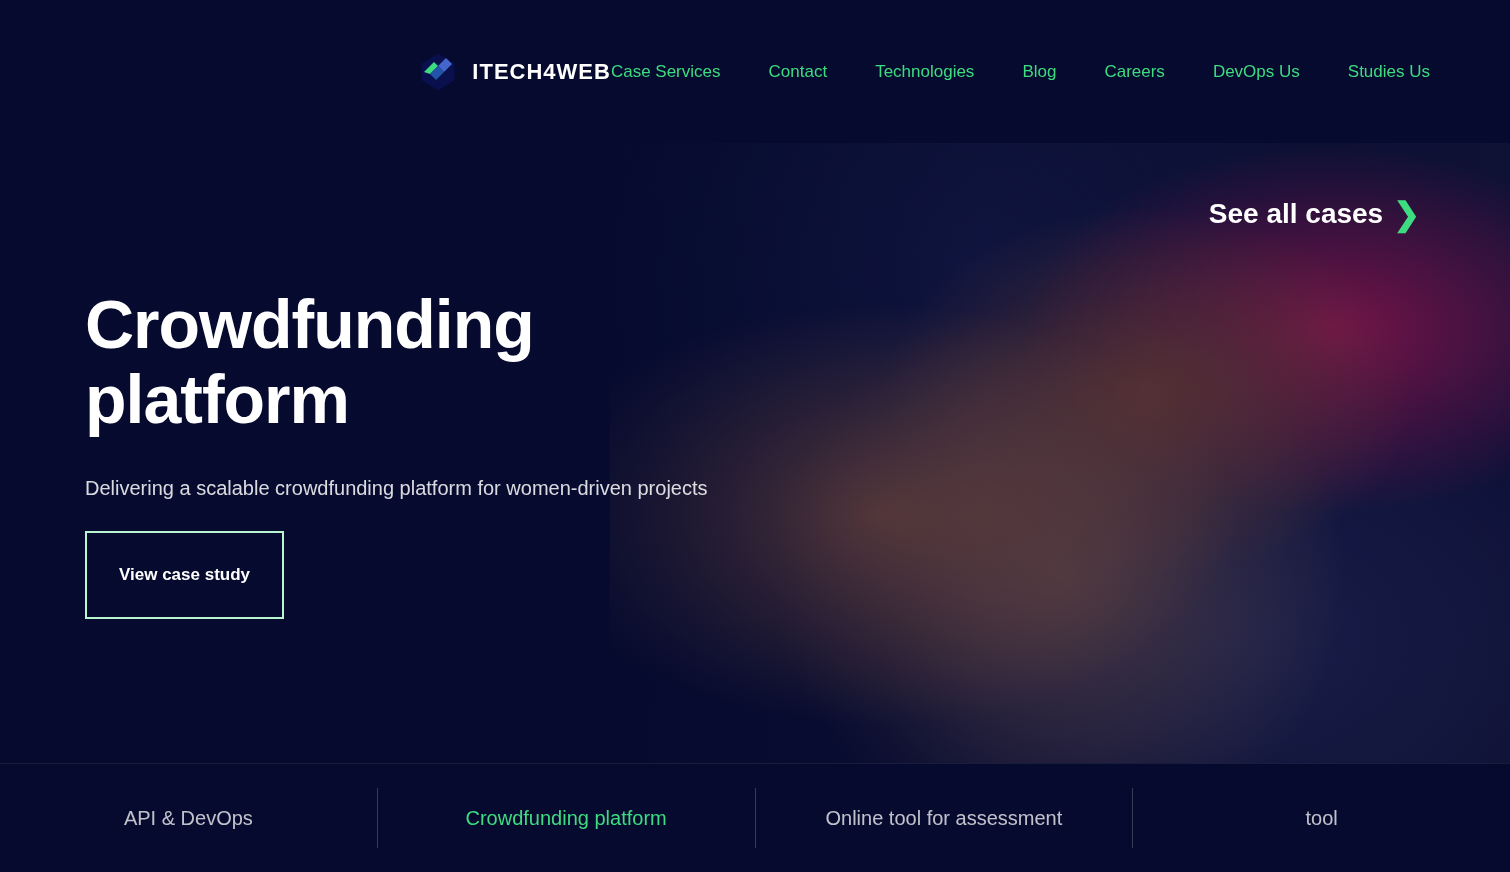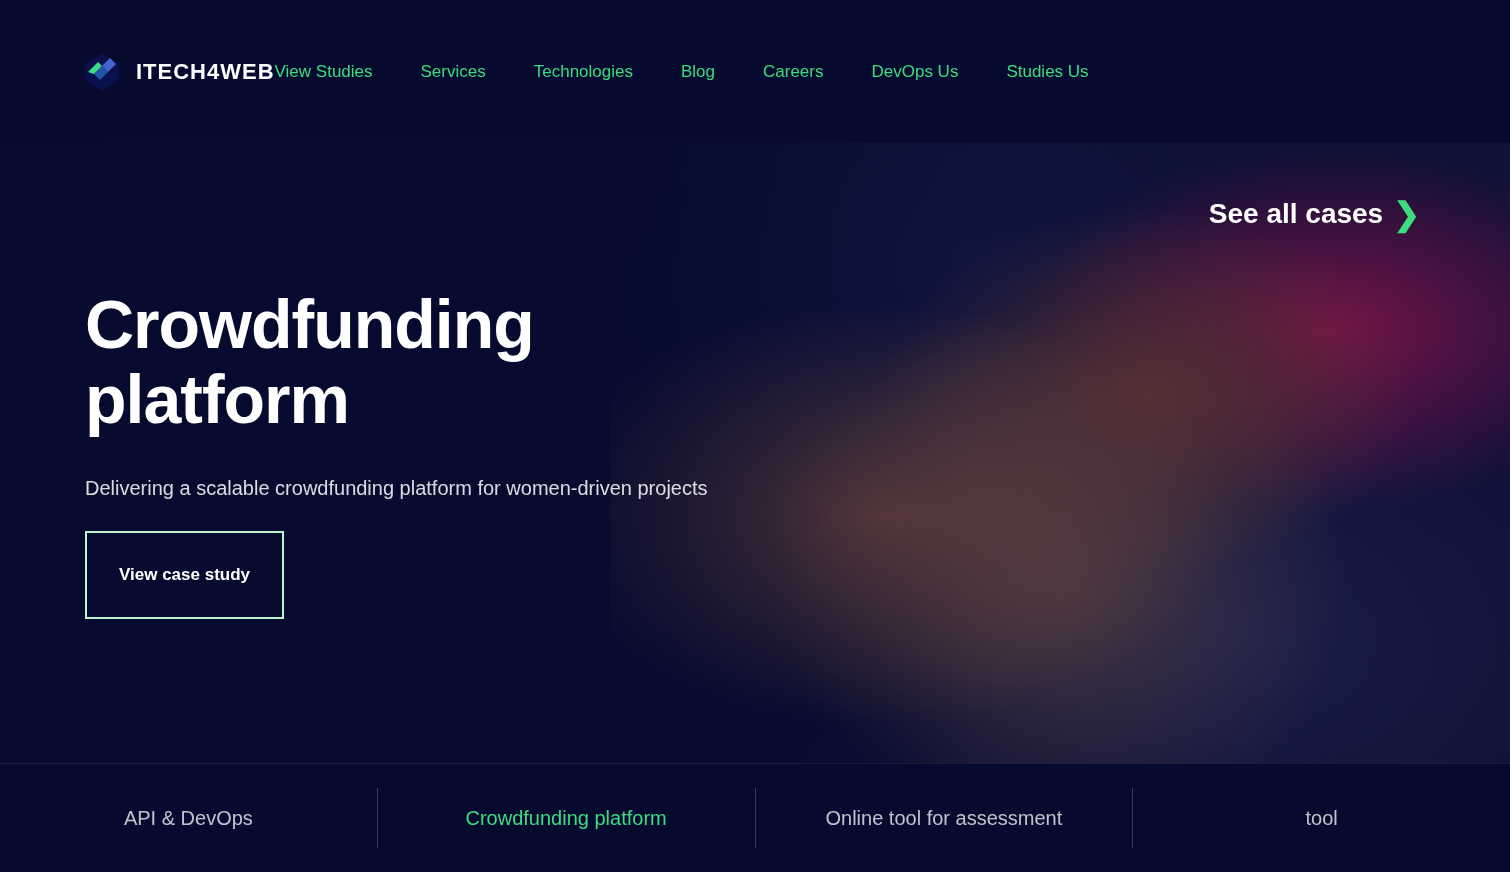--- a/index.html
+++ b/index.html
@@ -15,21 +15,21 @@
       width: 1510px;
       min-height: 872px;
       overflow-x: hidden;
     }
 
     
     header {
       background: #050a2e;
       display: flex;
       align-items: center;
-      justify-content: flex-start;
+      justify-content: flex-end;
       padding: 16px 80px;
       height: 143px;
       position: relative;
       z-index: 10;
     }
 
     .logo-area {
       display: flex;
       align-items: center;
       gap: 12px;
@@ -210,22 +210,22 @@
       <polygon points="22,4 38,14 38,30 22,40 6,30 6,14" fill="#0a0f4e" stroke="#0a0f4e"></polygon>
       <polygon points="14,14 28,14 28,28 14,28" fill="none"></polygon>
       <path d="M8 22 L18 12 L22 16 L14 24 Z" fill="#3edc81"></path>
       <path d="M22 16 L30 8 L36 14 L28 22 Z" fill="#4466cc"></path>
       <path d="M14 24 L22 16 L28 22 L20 30 Z" fill="#2255aa"></path>
     </svg>
     <span class="logo-text">ITECH4WEB</span>
   </div>
 
   <nav>
-    <a>View Studies</a>
-    <a>Services</a>
+    <a>Case Services</a>
+    <a>Contact</a>
     <a>Technologies</a>
     <a>Blog</a>
     <a>Careers</a>
     <a>DevOps Us</a>
     <a>Studies Us</a>
   </nav>
 </header>
 
 <section class="hero">
   <div class="hero-bg"></div>

